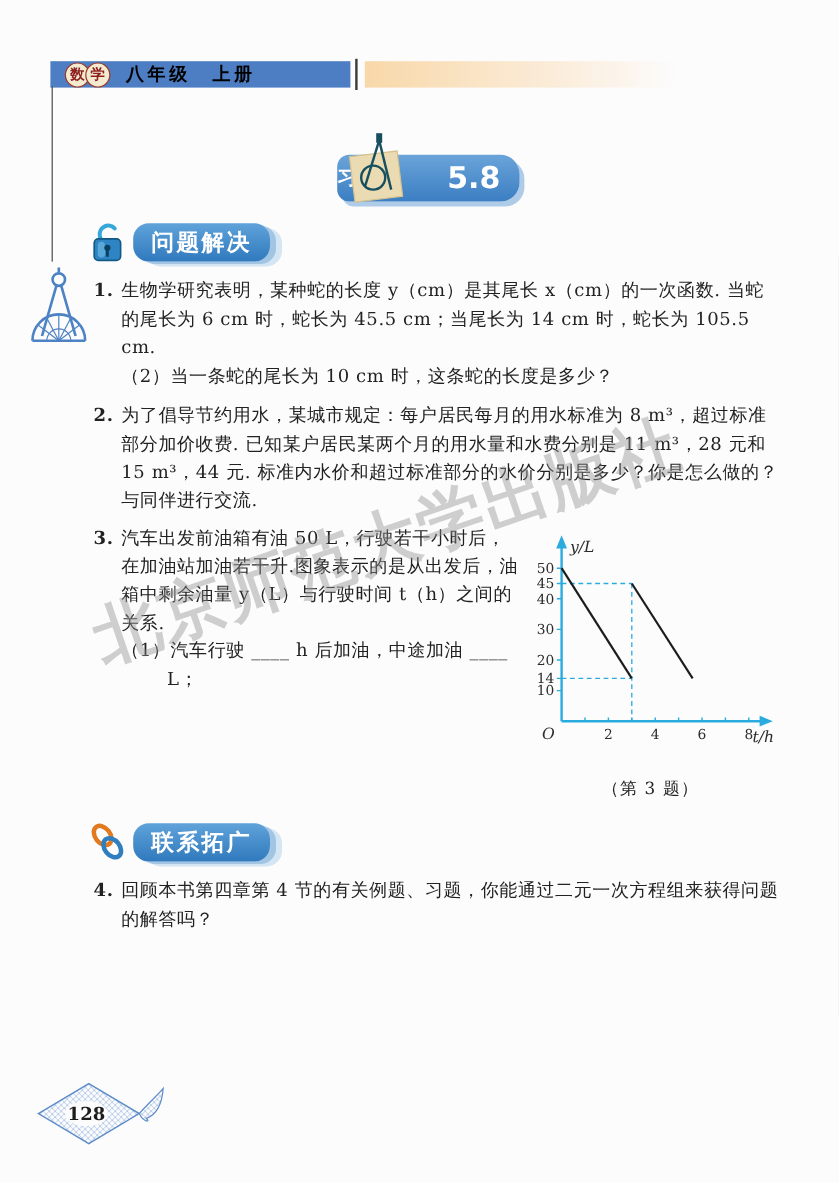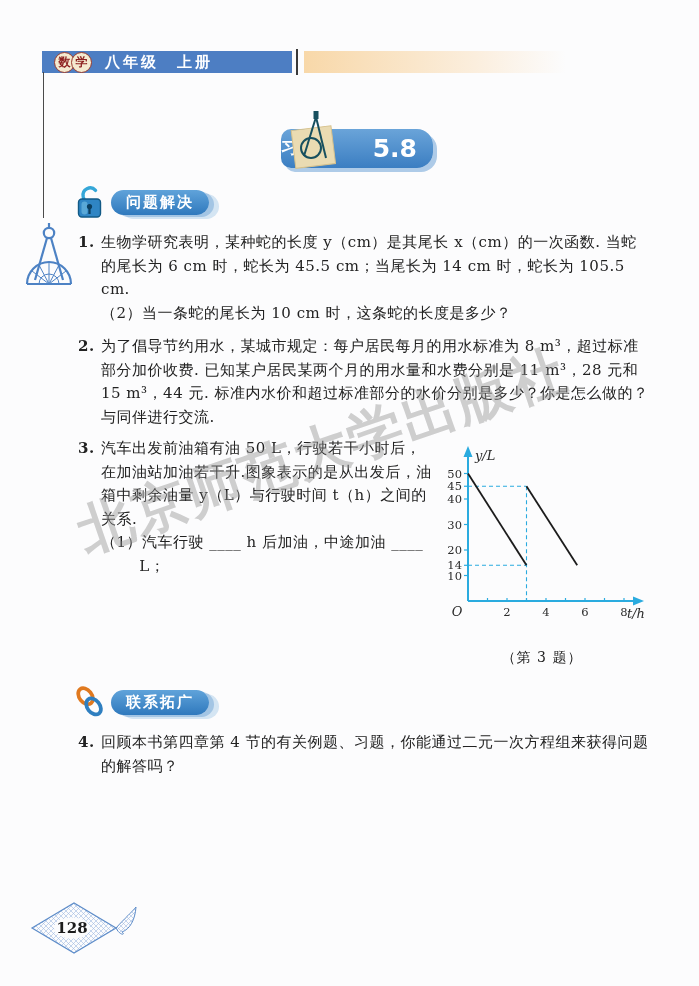--- a/index.html
+++ b/index.html
@@ -6,21 +6,21 @@
   .page{position:relative;width:699px;height:986px;background:#fcfcfd;overflow:hidden;
         font-family:"DejaVu Serif","Liberation Serif",serif;color:#222;}
 
   
   .header-bar{position:absolute;left:42px;top:51px;width:250px;height:22px;background:#4d7ec3;
               display:flex;align-items:center;padding:0 10px 0 12px;box-sizing:border-box;}
   .logo{display:flex;margin-right:13px;}
   .logo-circle{width:19px;height:19px;border-radius:50%;background:#f4ead0;border:1px solid #9a3b2e;
                color:#8c1f1f;font-weight:bold;font-size:12px;display:flex;align-items:center;justify-content:center;}
   .logo-circle.second{margin-left:-4px;}
-  .volume-title{color:#ffffff;font-weight:bold;font-size:15px;letter-spacing:3px;font-family:Liberation Mono, monospace;white-space:nowrap;}
+  .volume-title{color:#000000;font-weight:bold;font-size:15px;letter-spacing:3px;font-family:Liberation Mono, monospace;white-space:nowrap;}
   .header-divider{position:absolute;left:296px;top:49px;width:2px;height:26px;background:#3a3a3a;}
   .header-accent{position:absolute;left:304px;top:51px;width:262px;height:22px;
                  background:linear-gradient(90deg,#f8d8a9,#fbeedd 65%,rgba(255,255,255,0));}
   .margin-rule{position:absolute;left:43px;top:72px;width:1px;height:146px;background:#4a4a4a;}
 
   
   .exercise-badge{position:absolute;left:281px;top:129px;width:152px;height:39px;
                   background:linear-gradient(180deg,#6aa4d9,#3b7ec2);
                   border-radius:10px 16px 16px 10px;box-shadow:4px 4px 0 #aecbe8;
                   display:flex;align-items:center;justify-content:space-between;padding-right:16px;
@@ -29,21 +29,21 @@
   .exercise-badge .num{font-size:25px;font-weight:bold;font-family:"DejaVu Sans","Liberation Sans",sans-serif;}
   .compass-note{position:absolute;left:285px;top:110px;width:58px;height:62px;}
 
   .margin-compass{position:absolute;left:22px;top:222px;width:54px;height:88px;}
 
   
   .content{position:absolute;left:78px;top:183px;width:572px;}
   .section-row{display:flex;align-items:center;margin-left:-4px;}
   .section-icon{width:32px;height:38px;margin-right:5px;flex:0 0 auto;}
   .section-pill{background:linear-gradient(180deg,#60a3da,#2f79bd);color:#fff;font-weight:bold;
-                font-size:15px;letter-spacing:2px;padding:3px 15px;border-radius:13px;
+                font-size:19px;letter-spacing:2px;padding:3px 15px;border-radius:13px;
                 box-shadow:5px 2px 0 rgba(130,175,218,.6),10px 4px 0 rgba(172,206,234,.5);
                 font-family:"DejaVu Sans","Liberation Sans",sans-serif;white-space:nowrap;}
 
   .problem{position:relative;padding-left:23px;font-size:15px;line-height:23.5px;letter-spacing:.5px;margin-top:10px;}
   .problem-number{position:absolute;left:0;top:0;font-weight:bold;}
   .subitem{padding-left:2.55em;text-indent:-2.55em;}
 
   .p3-row{display:flex;margin-top:8px;}
   .p3-left{width:356px;flex:0 0 auto;}
   .p3-fig{width:216px;flex:0 0 auto;margin-top:-4px;}

